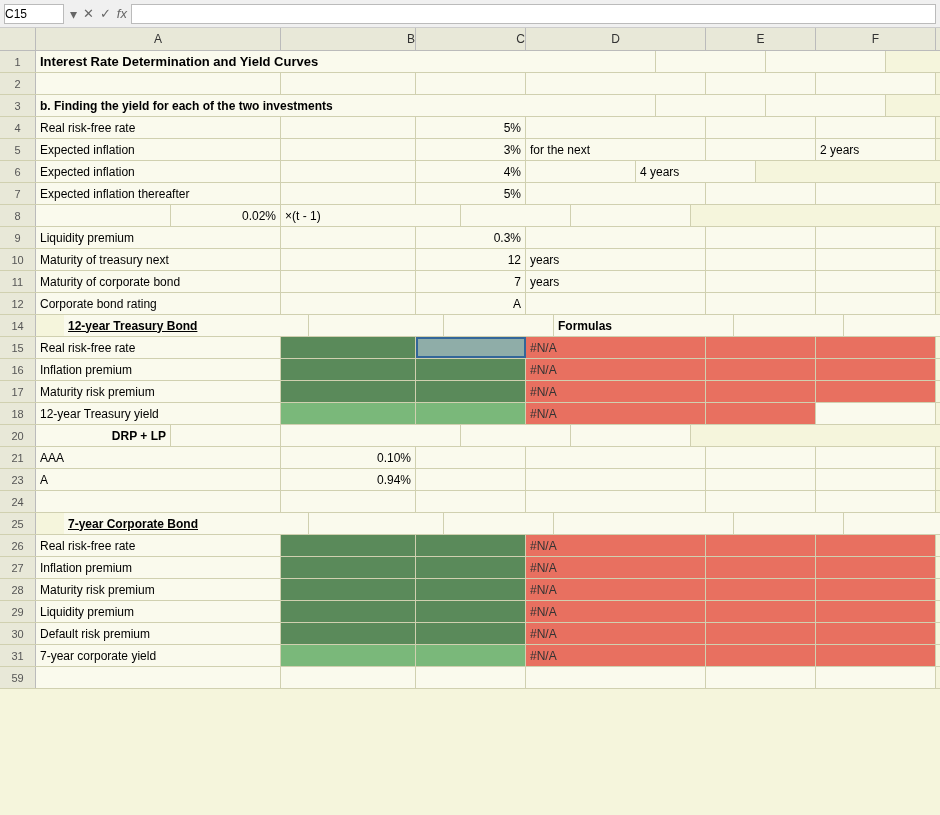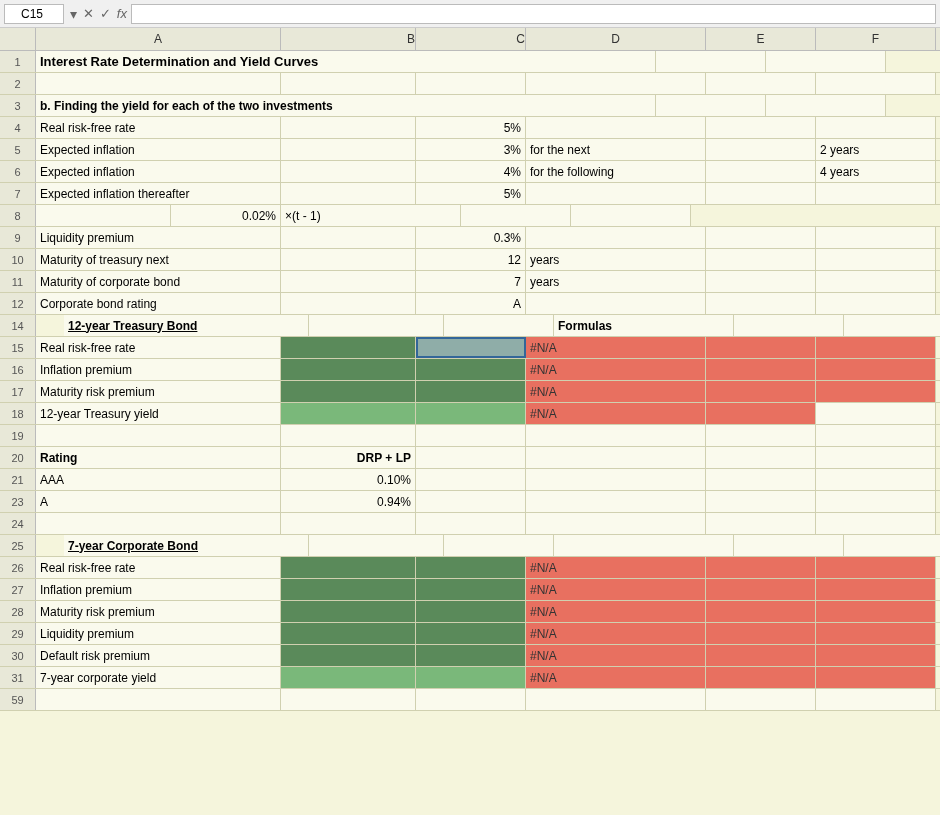--- a/index.html
+++ b/index.html
@@ -16,21 +16,21 @@
       align-items: center;
       height: 28px;
       background: #f0f0f0;
       border-bottom: 1px solid #ccc;
       padding: 0 4px;
       gap: 4px;
     }
     .cell-ref {
       width: 60px;
       border: 1px solid #bbb;
-      padding: 2px 16px;
+      padding: 2px 0;
       font-size: 12px;
       background: white;
     }
     .formula-divider {
       font-size: 14px;
       color: #666;
       margin: 0 2px;
     }
     .formula-actions {
       display: flex;
@@ -195,21 +195,20 @@
     <div class="cell cell-d">for the next</div>
     <div class="cell cell-e"></div>
     <div class="cell cell-f">2 years</div>
   </div>
 
   <div class="row">
     <div class="row-num">6</div>
     <div class="cell cell-a">Expected inflation</div>
     <div class="cell cell-b"></div>
     <div class="cell cell-c">4%</div>
-    <div class="cell cell-d">for the following</div>
     <div class="cell cell-e"></div>
     <div class="cell cell-f">4 years</div>
   </div>
 
   <div class="row">
     <div class="row-num">7</div>
     <div class="cell cell-a">Expected inflation thereafter</div>
     <div class="cell cell-b"></div>
     <div class="cell cell-c">5%</div>
     <div class="cell cell-d"></div>
@@ -310,33 +309,23 @@
   <div class="row">
     <div class="row-num">18</div>
     <div class="cell cell-a">12-year Treasury yield</div>
     <div class="cell cell-b bg-green-light"></div>
     <div class="cell cell-c bg-green-light"></div>
     <div class="cell cell-d bg-red na-text">#N/A</div>
     <div class="cell cell-e bg-red"></div>
     <div class="cell cell-f"></div>
   </div>
 
-  <div class="row">
-    <div class="row-num">19</div>
-    <div class="cell cell-a"></div>
-    <div class="cell cell-b"></div>
-    <div class="cell cell-c"></div>
-    <div class="cell cell-d"></div>
-    <div class="cell cell-e"></div>
-    <div class="cell cell-f"></div>
-  </div>
 
   <div class="row">
     <div class="row-num">20</div>
-    <div class="cell cell-a bold">Rating</div>
     <div class="cell cell-b bold">DRP + LP</div>
     <div class="cell cell-c"></div>
     <div class="cell cell-d"></div>
     <div class="cell cell-e"></div>
     <div class="cell cell-f"></div>
   </div>
 
   <div class="row">
     <div class="row-num">21</div>
     <div class="cell cell-a">AAA</div>

